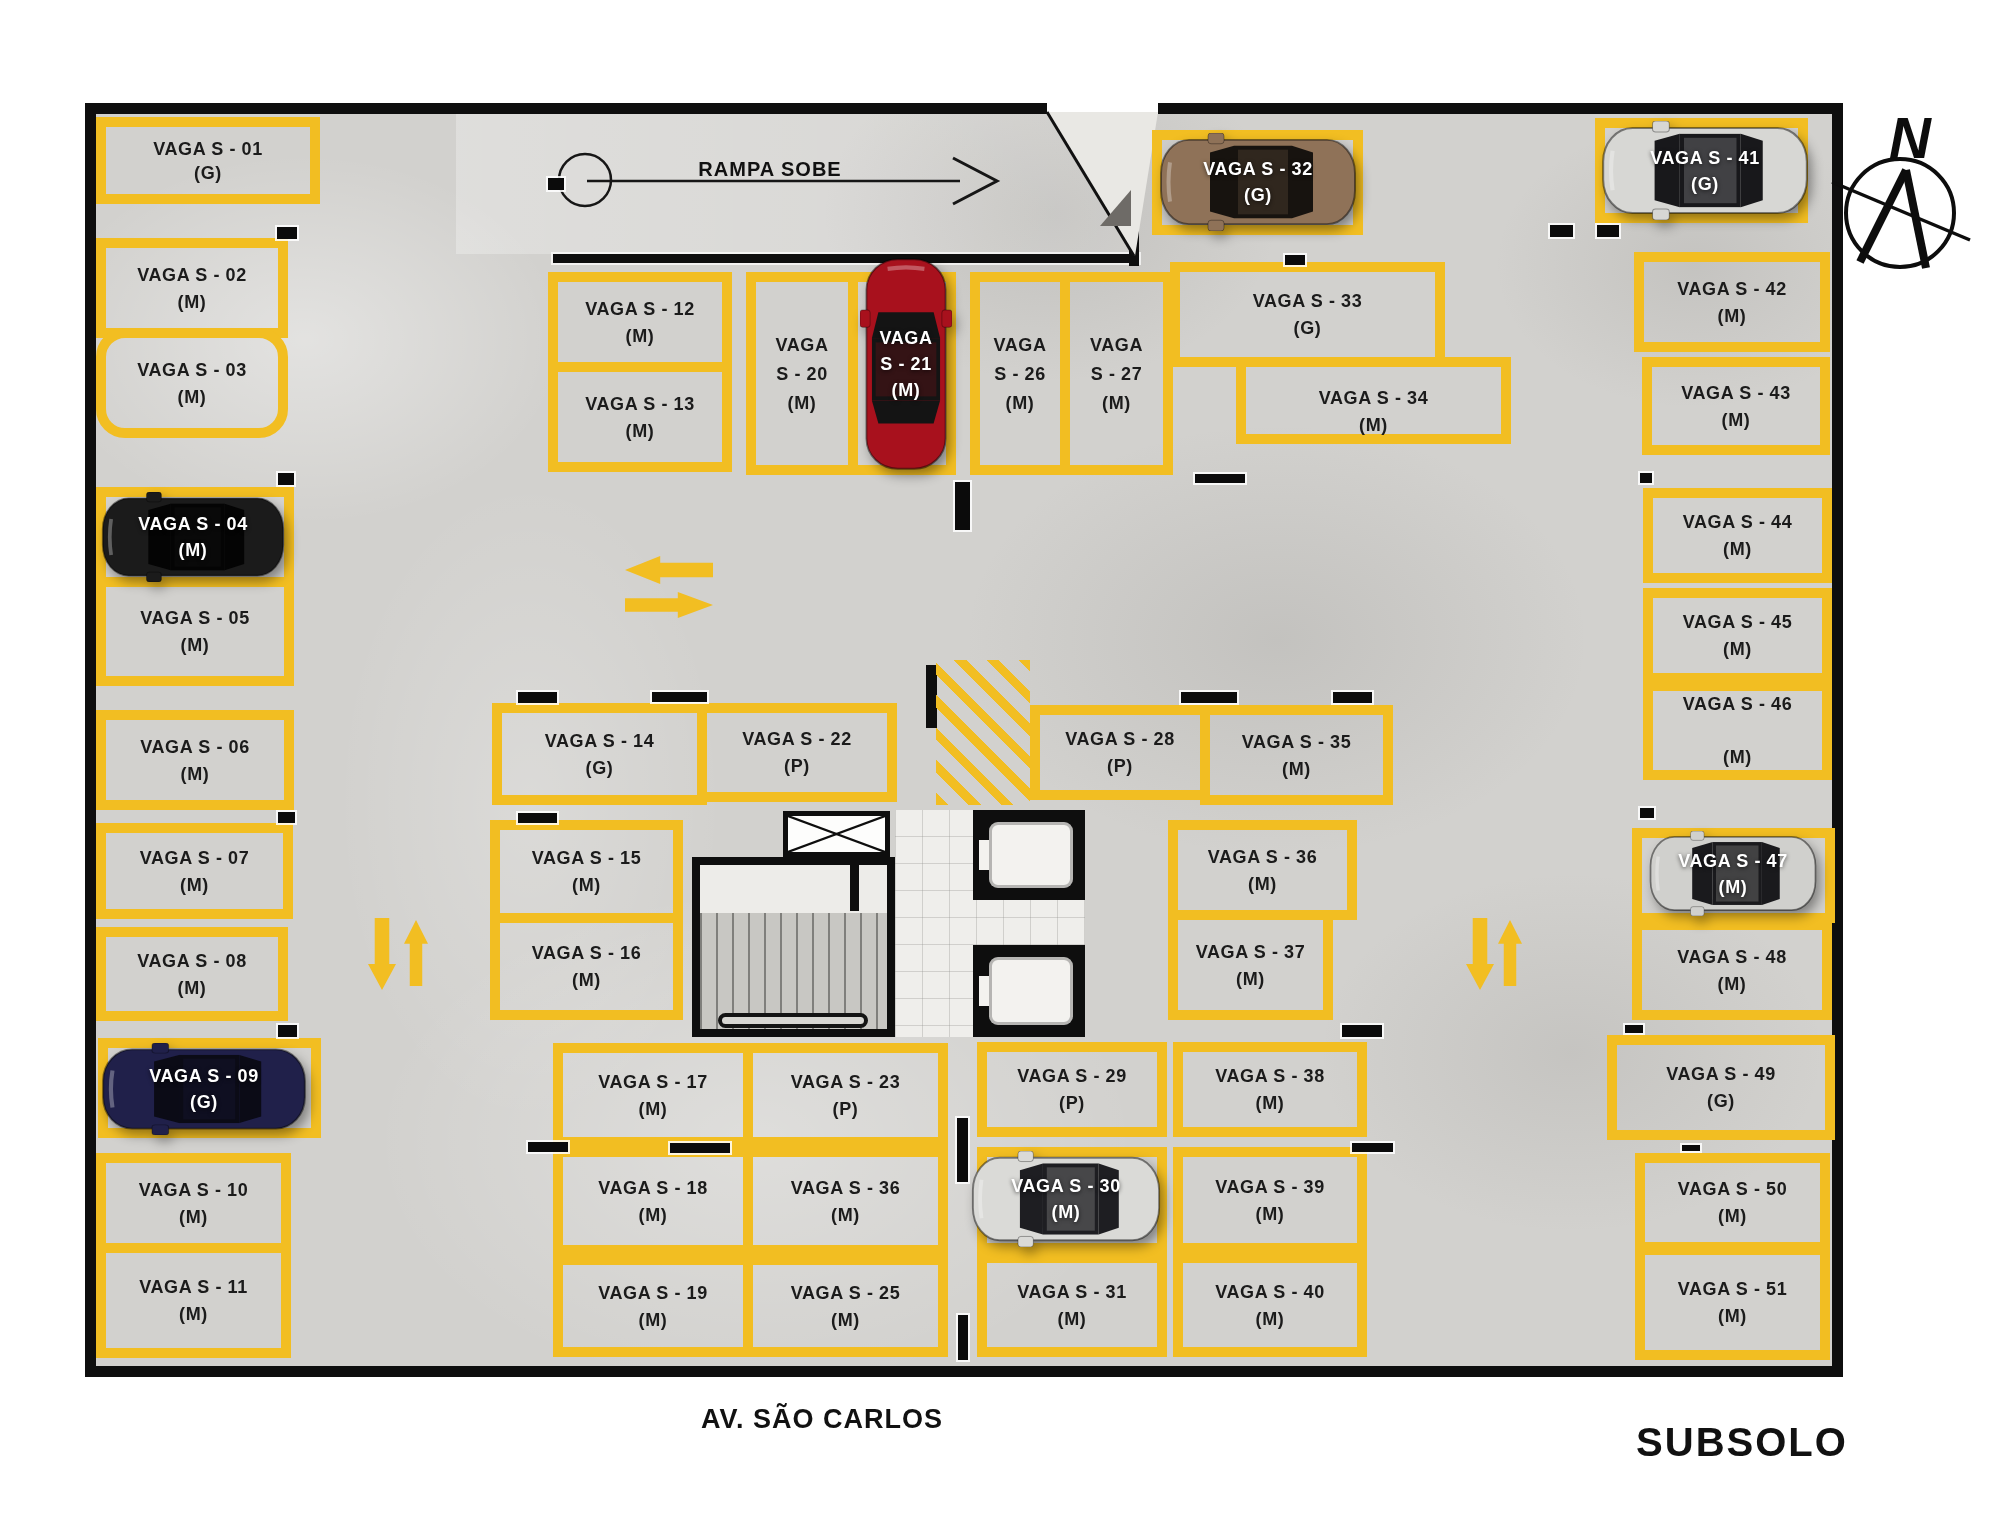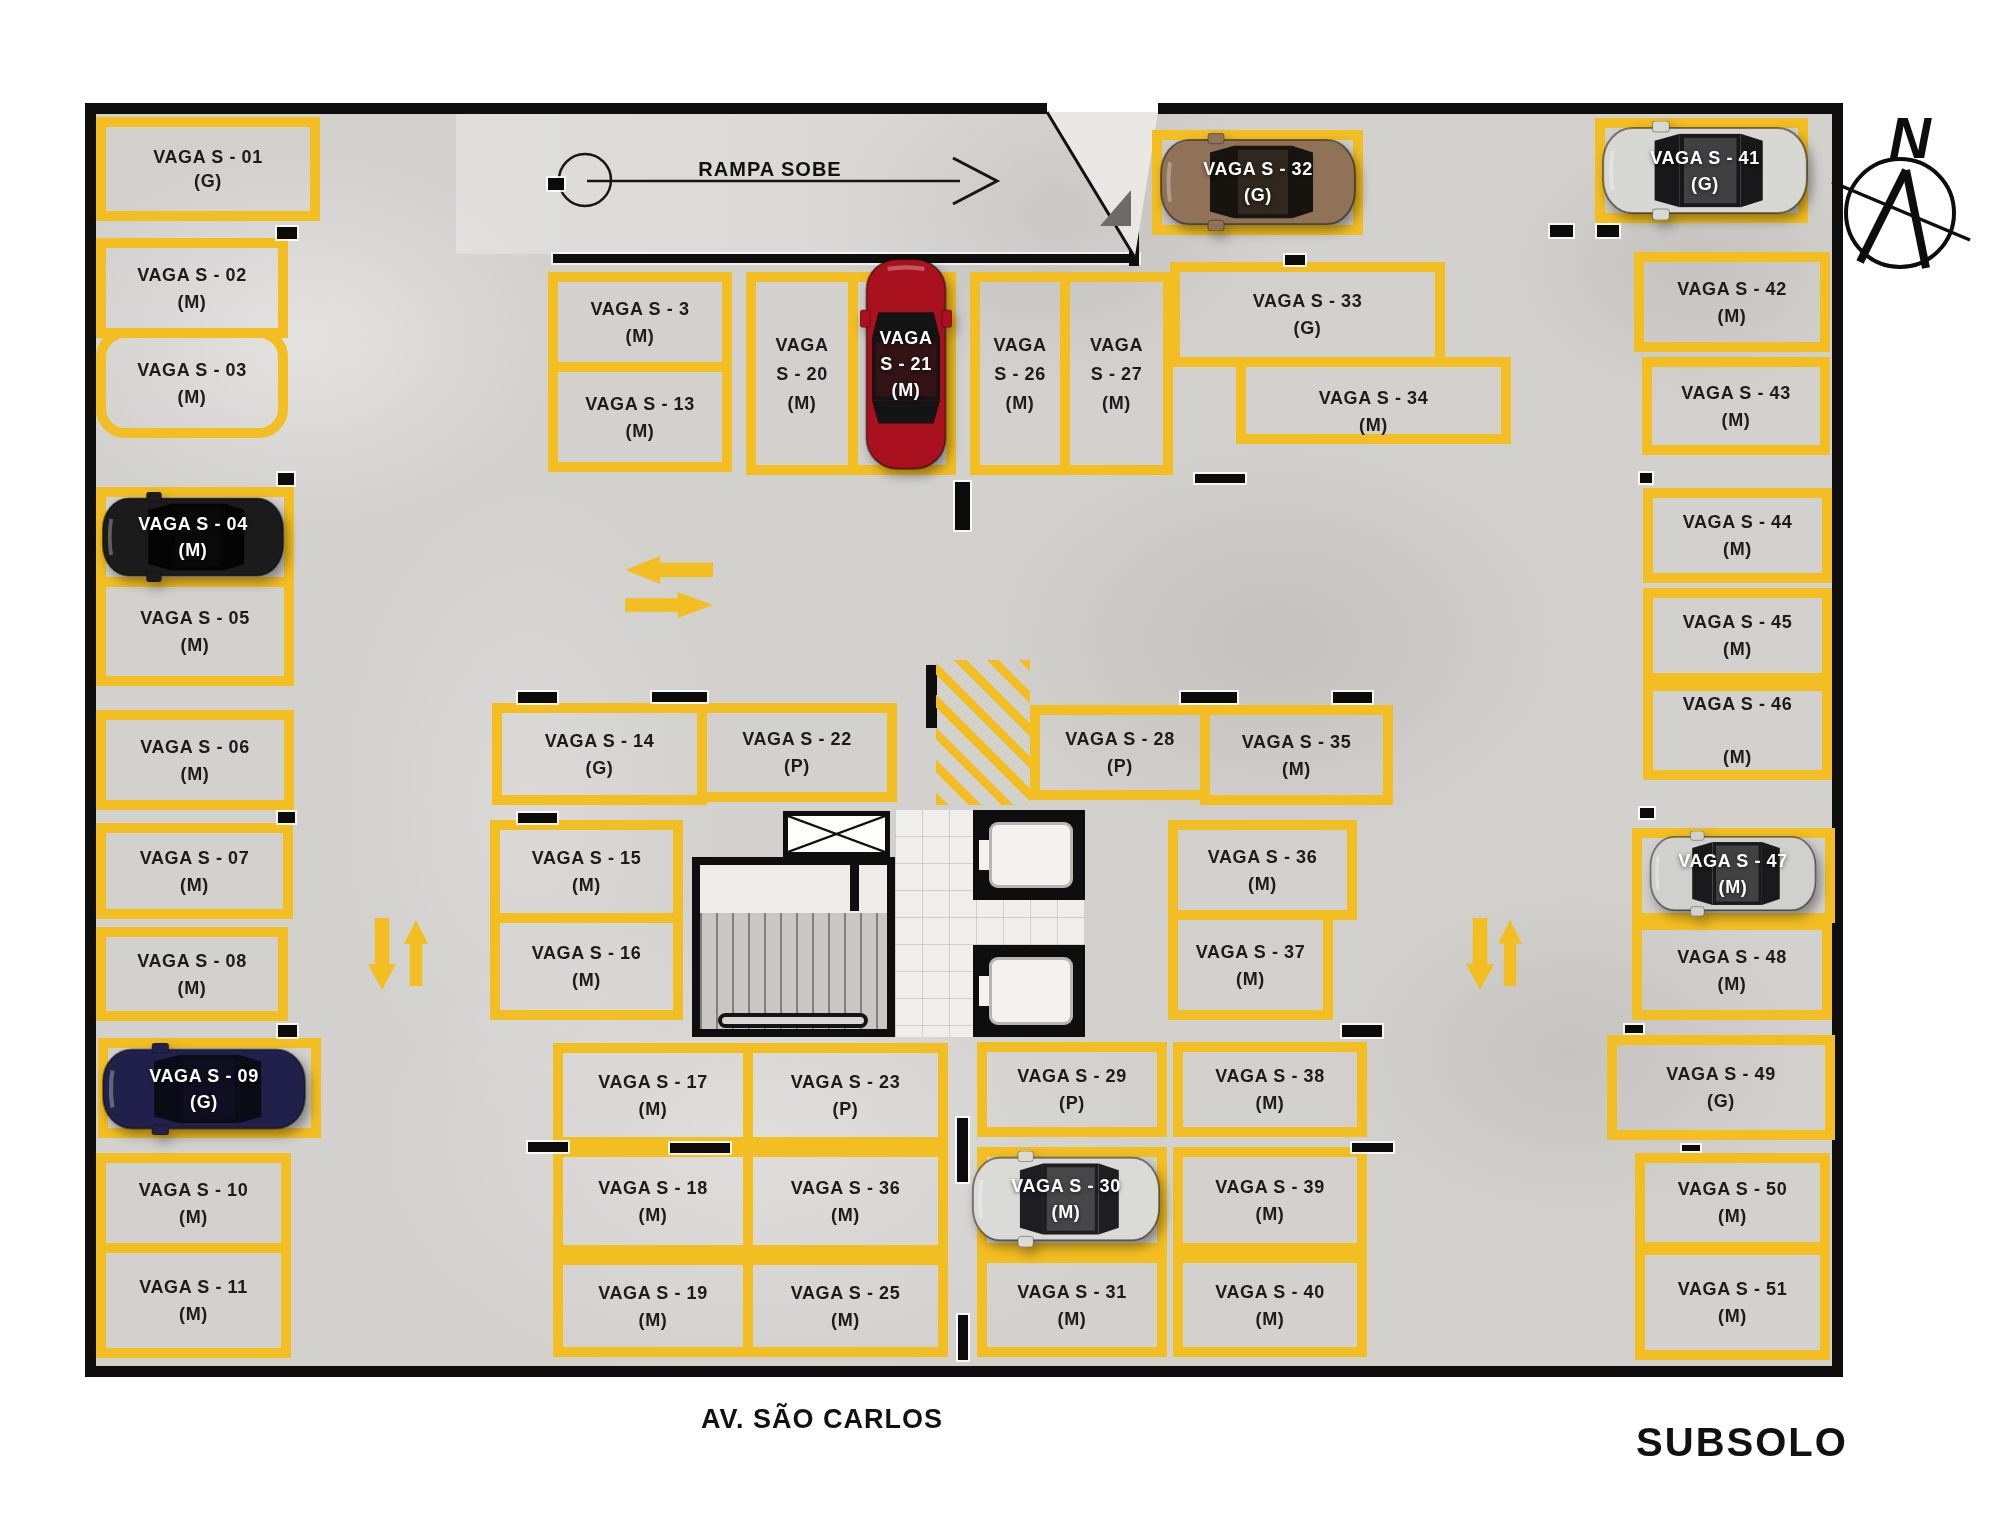--- a/index.html
+++ b/index.html
@@ -121,21 +121,21 @@
 
   <svg class="overlay" width="170" height="240" style="left:1818px;top:90px">
     <text x="92" y="68" text-anchor="middle" font-family="Liberation Sans, sans-serif" font-size="58" font-weight="700" font-style="italic" fill="#0d0d0d">N</text>
     <circle cx="82" cy="123" r="54" fill="none" stroke="#0d0d0d" stroke-width="4"></circle>
     <line x1="88" y1="80" x2="42" y2="172" stroke="#0d0d0d" stroke-width="8"></line>
     <line x1="88" y1="80" x2="108" y2="178" stroke="#0d0d0d" stroke-width="8"></line>
     <line x1="14" y1="92" x2="152" y2="150" stroke="#0d0d0d" stroke-width="3.5"></line>
   </svg>
 
   <div id="stalls-layer">
-      <div class="stall" style="left: 96px; top: 117px; width: 224px; height: 104px; gap: 6px;">
+      <div class="stall" style="left: 96px; top: 117px; width: 224px; height: 87px; gap: 6px;">
         <div class="t">VAGA S - 01</div>
         <div class="t">(G)</div>
       </div>
       <div class="stall" style="left: 96px; top: 238px; width: 192px; height: 100px;">
         <div class="t">VAGA S - 02</div>
         <div class="t">(M)</div>
       </div>
       <div class="stall" style="left: 96px; top: 328px; width: 192px; height: 110px; border-radius: 29px;">
         <div class="t">VAGA S - 03</div>
         <div class="t">(M)</div>
@@ -160,21 +160,21 @@
       <div class="stall" style="left: 98px; top: 1038px; width: 223px; height: 100px;"></div>
       <div class="stall" style="left: 96px; top: 1153px; width: 195px; height: 100px;">
         <div class="t">VAGA S - 10</div>
         <div class="t">(M)</div>
       </div>
       <div class="stall" style="left: 96px; top: 1243px; width: 195px; height: 115px;">
         <div class="t">VAGA S - 11</div>
         <div class="t">(M)</div>
       </div>
       <div class="stall" style="left: 548px; top: 272px; width: 184px; height: 100px;">
-        <div class="t">VAGA S - 3</div>
+        <div class="t">VAGA S - 12</div>
         <div class="t">(M)</div>
       </div>
       <div class="stall" style="left: 548px; top: 362px; width: 184px; height: 110px;">
         <div class="t">VAGA S - 13</div>
         <div class="t">(M)</div>
       </div>
       <div class="stall" style="left: 492px; top: 703px; width: 215px; height: 102px;">
         <div class="t">VAGA S - 14</div>
         <div class="t">(G)</div>
       </div>

